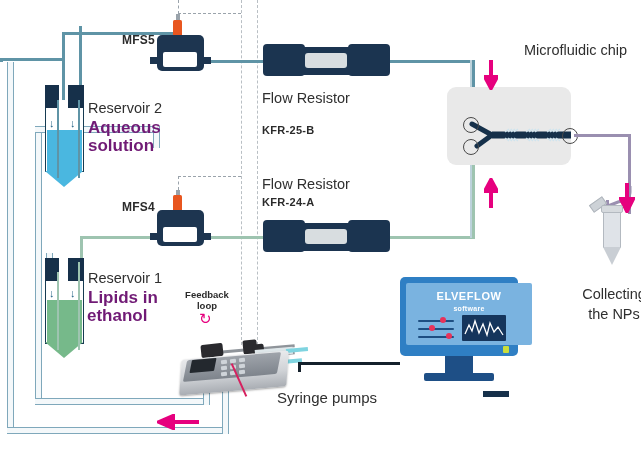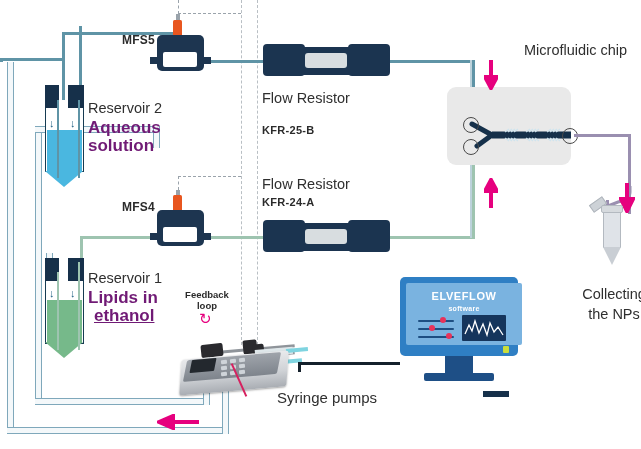--- a/index.html
+++ b/index.html
@@ -163,21 +163,21 @@
     <div class="res-body" style="left:45px;top:281px;width:39px;height:63px;"></div>
     <div class="res-liq" style="left:46.6px;top:300px;width:35.8px;height:43px;background:#76b98a;"></div>
     <div class="res-tip" style="left:45px;top:342px;border-left:19.5px solid transparent;border-right:19.5px solid transparent;border-top:16px solid #76b98a;"></div>
     <div class="res-arrow" style="left:49px;top:288px;">↓</div>
     <div class="res-arrow" style="left:70px;top:288px;">↓</div>
     <div class="tube tube-green" style="left:57px;top:272px;width:2px;height:78px;"></div>
     <div class="tube tube-green" style="left:78px;top:262px;width:2px;height:88px;"></div>
   </div>
   <div class="lbl t-res-a" style="left:88px;top:270px;">Reservoir 1</div>
   <div class="lbl t-res-b" style="left:88px;top:288px;">Lipids in</div>
-  <div class="lbl t-res-b" style="left:94px;top:306px;text-decoration:underline;">ethanol</div>
+  <div class="lbl t-res-b" style="left:87px;top:306px;">ethanol</div>
 
   <div>
     <div class="dash-cable-v" style="left:178px;top:0px;height:14px;"></div>
     <div class="dash-cable" style="left:178px;top:13px;width:63px;"></div>
     <div class="sensor-stem" style="left:176px;top:14px;width:4px;height:8px;"></div>
     <div class="sensor-plug" style="left:173px;top:20px;width:9px;height:16px;"></div>
     <div class="sensor" style="left:157px;top:35px;width:47px;height:36px;"></div>
     <div class="sensor-win" style="left:163px;top:52px;width:34px;height:15px;"></div>
     <div class="sensor-port" style="left:150px;top:57px;width:9px;height:7px;"></div>
     <div class="sensor-port" style="left:202px;top:57px;width:9px;height:7px;"></div>
@@ -291,21 +291,21 @@
     <div class="pump-key" style="left:239px;top:364px;width:6px;height:4px;transform:rotate(-5deg);"></div>
     <div class="pump-key" style="left:221px;top:372px;width:6px;height:4px;transform:rotate(-5deg);"></div>
     <div class="pump-key" style="left:230px;top:371px;width:6px;height:4px;transform:rotate(-5deg);"></div>
     <div class="pump-key" style="left:239px;top:370px;width:6px;height:4px;transform:rotate(-5deg);"></div>
     <div class="pump-edge" style="left:238px;top:362px;width:2px;height:36px;transform:rotate(-24deg);"></div>
   </div>
   <div class="lbl t-syr" style="left:277px;top:390px;">Syringe pumps</div>
 
   <div>
     <div class="mon-frame" style="left:400px;top:277px;width:118px;height:79px;"></div>
-    <div class="mon-screen" style="left:406px;top:283px;width:116px;height:62px;">
+    <div class="mon-screen" style="left:406px;top:283px;width:126px;height:62px;">
       <div class="mon-title" style="left:0;top:7px;">ELVEFLOW</div>
       <div class="mon-sub" style="left:0;top:22px;">software</div>
       <div class="mon-slider" style="left:12px;top:37px;width:36px;"></div>
       <div class="mon-slider" style="left:12px;top:45px;width:36px;"></div>
       <div class="mon-slider" style="left:12px;top:53px;width:36px;"></div>
       <div class="mon-knob" style="left:34px;top:34px;width:6px;height:6px;"></div>
       <div class="mon-knob" style="left:23px;top:42px;width:6px;height:6px;"></div>
       <div class="mon-knob" style="left:40px;top:50px;width:6px;height:6px;"></div>
       <div class="mon-graph" style="left:56px;top:32px;width:44px;height:26px;">
         <svg width="44" height="26">

